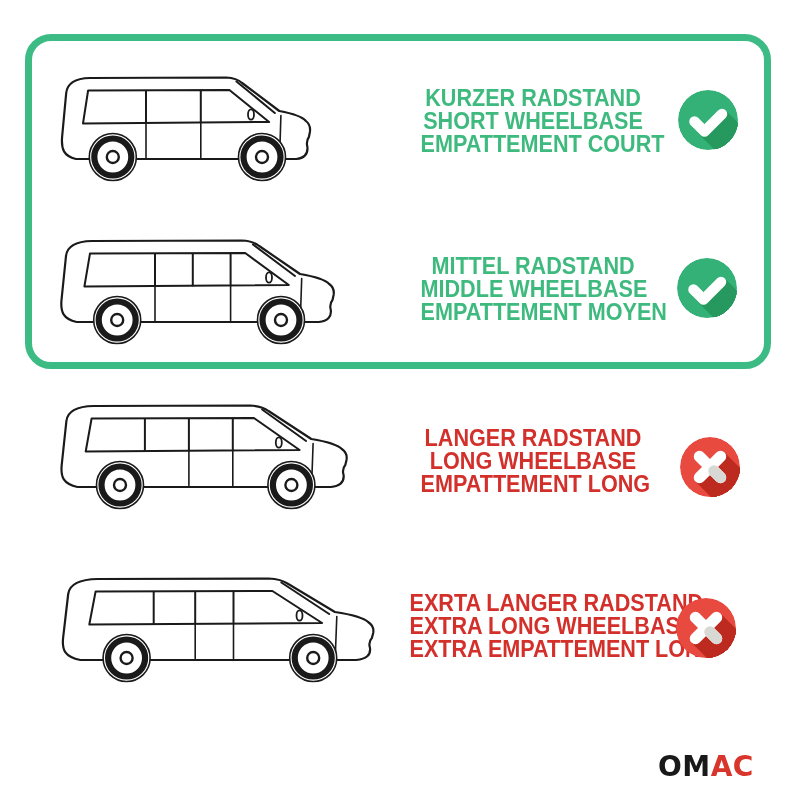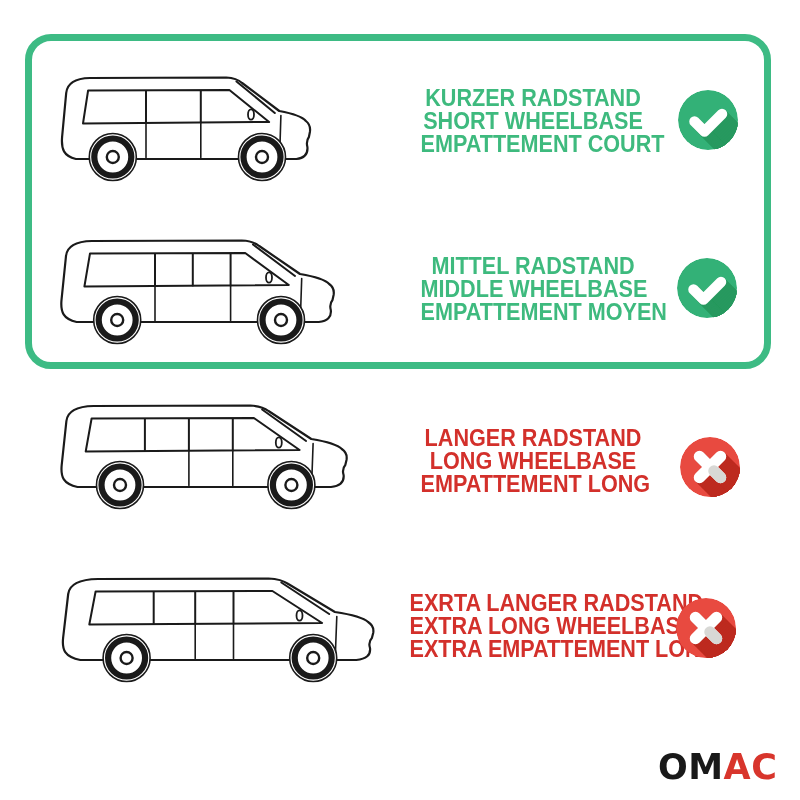--- a/index.html
+++ b/index.html
@@ -15,21 +15,21 @@
   .row-label{
     position:absolute;display:flex;flex-direction:column;justify-content:center;
     text-align:center;font-weight:bold;font-size:24px;line-height:23px;
     letter-spacing:0px;transform:scaleX(.9);transform-origin:center;
     white-space:nowrap;
   }
   .row-label.green{color:#3EBA7E;}
   .row-label.red{color:#D3302B;}
   .status-icon{position:absolute;width:60px;height:60px;}
   .logo{
-    position:absolute;left:658px;top:750px;font-weight:900;font-size:35px;
+    position:absolute;left:658px;top:750px;font-weight:900;font-size:28px;
     letter-spacing:0.5px;line-height:34px;
     font-family:"DejaVu Sans","Liberation Sans",sans-serif;
   }
   .logo .om{color:#191919;}
   .logo .ac{color:#D8352C;}
 </style>
 </head>
 <body>
 
 <div class="canvas">

